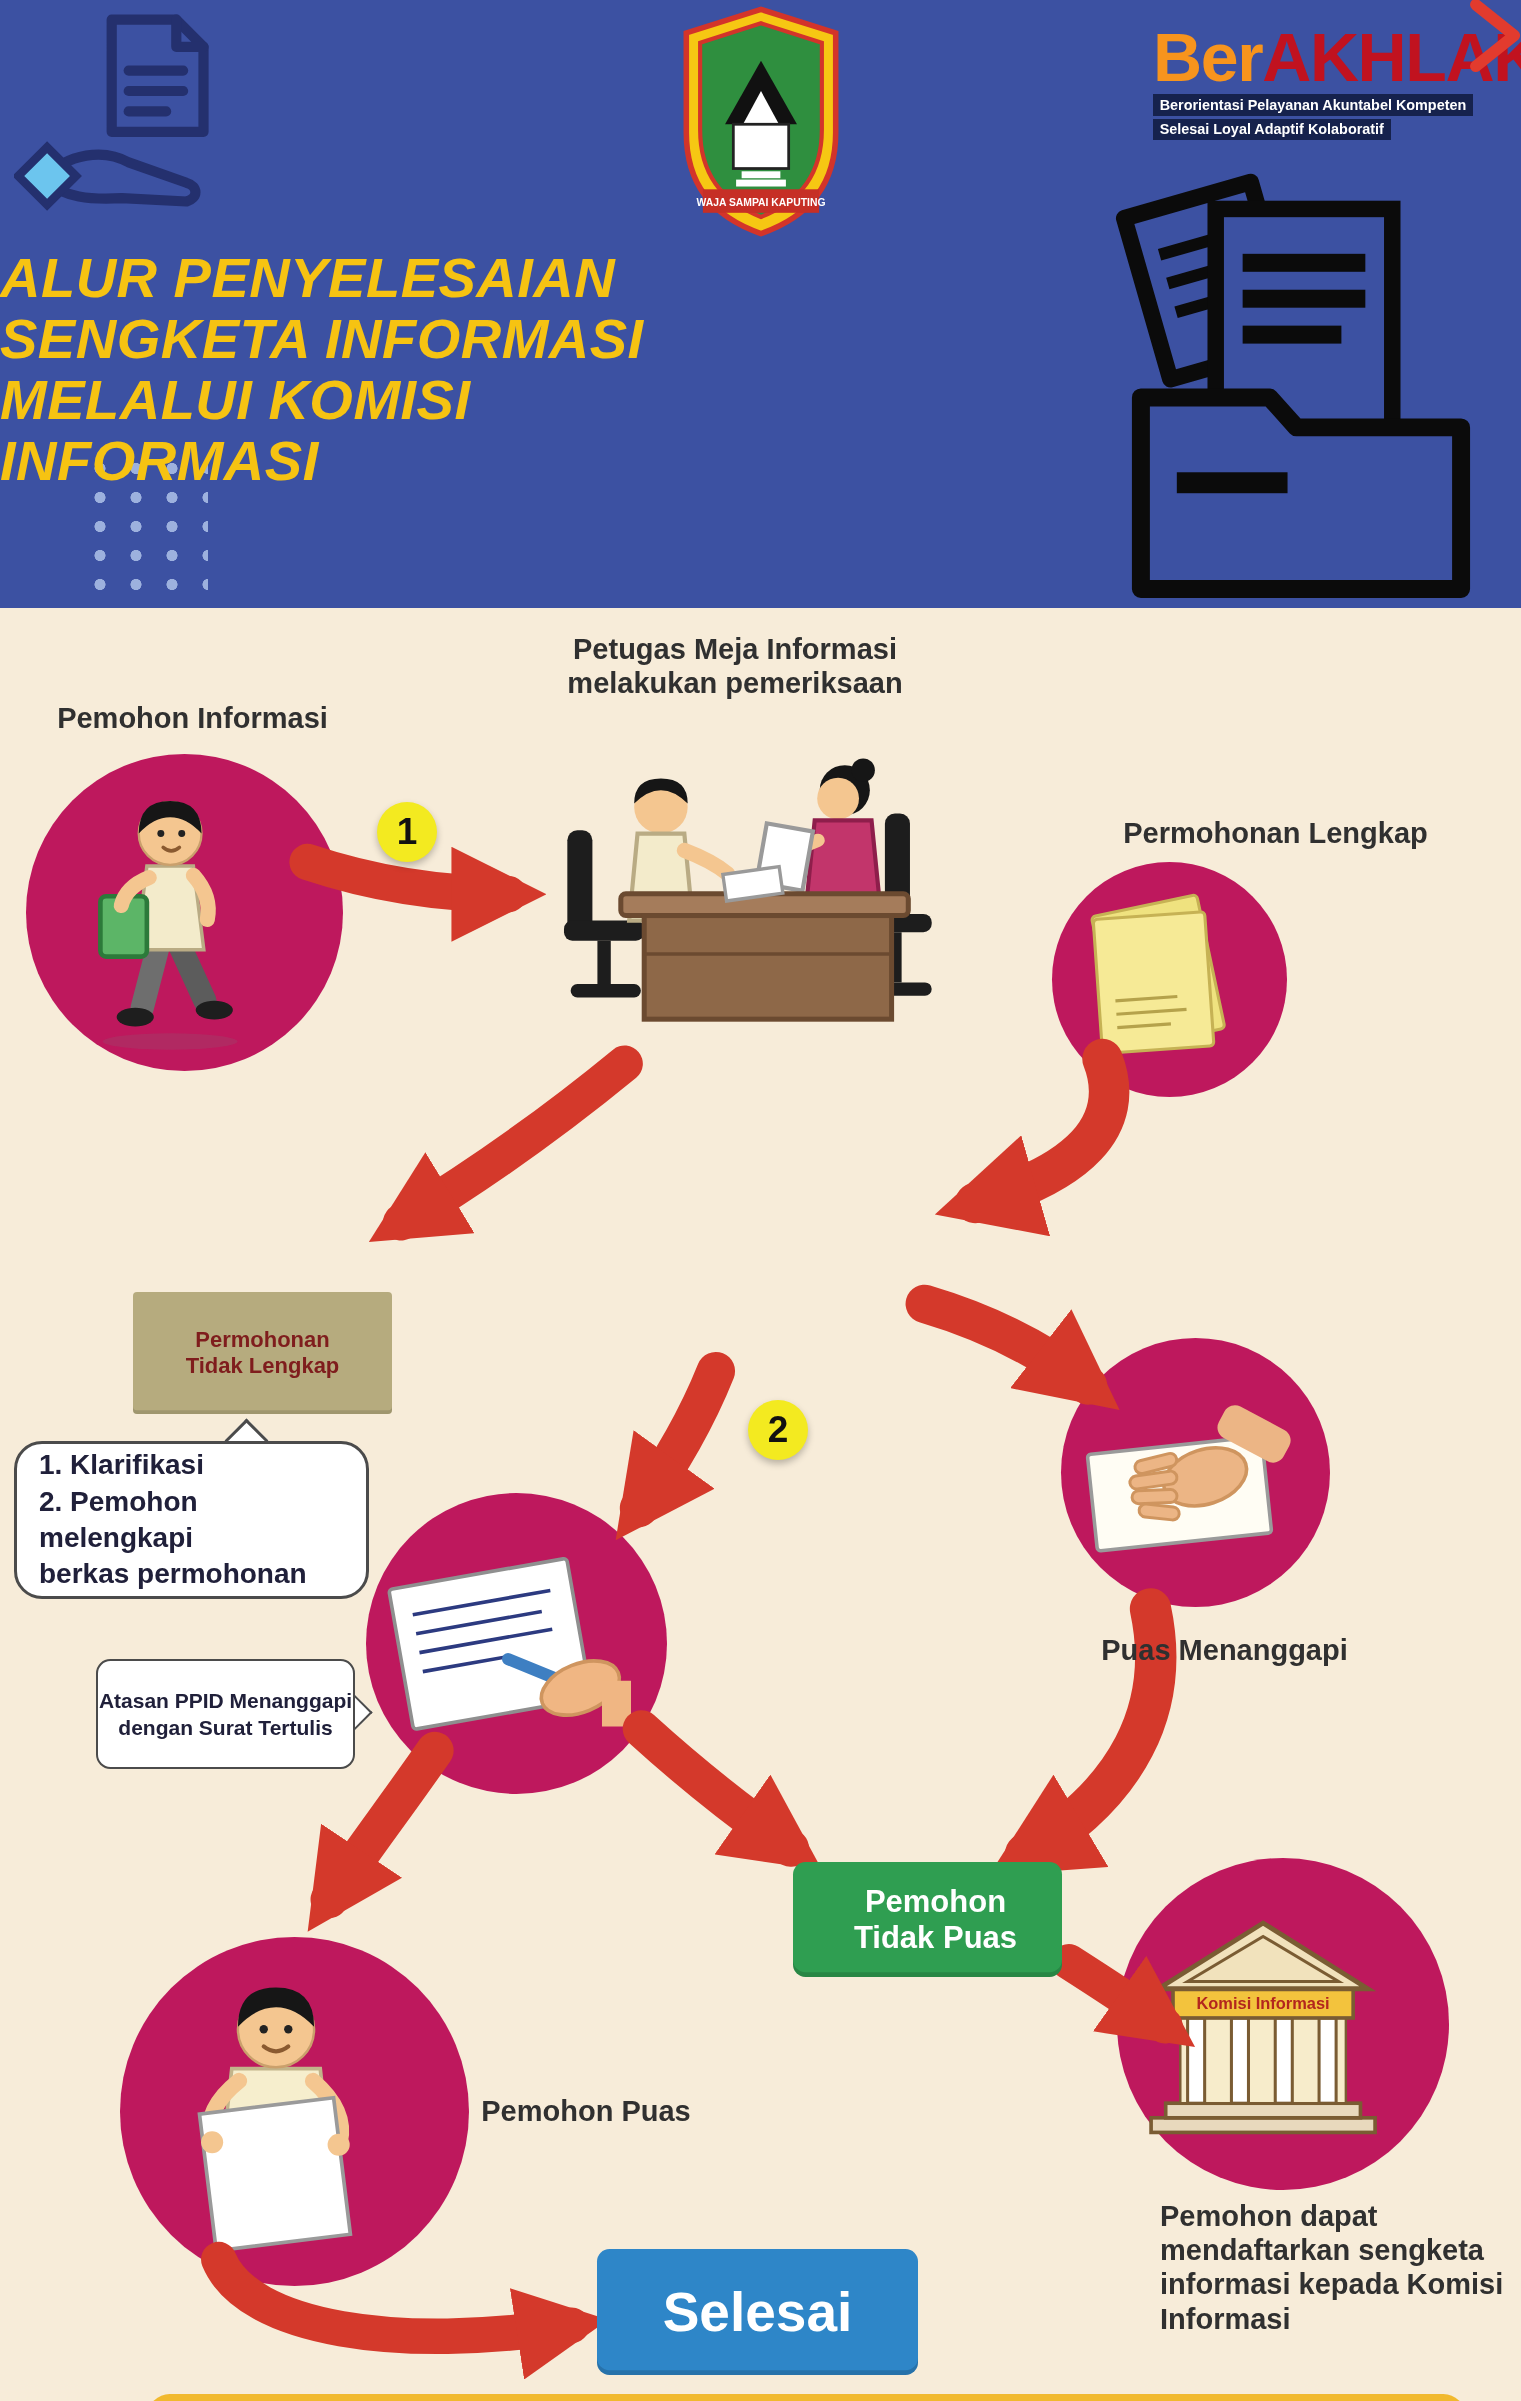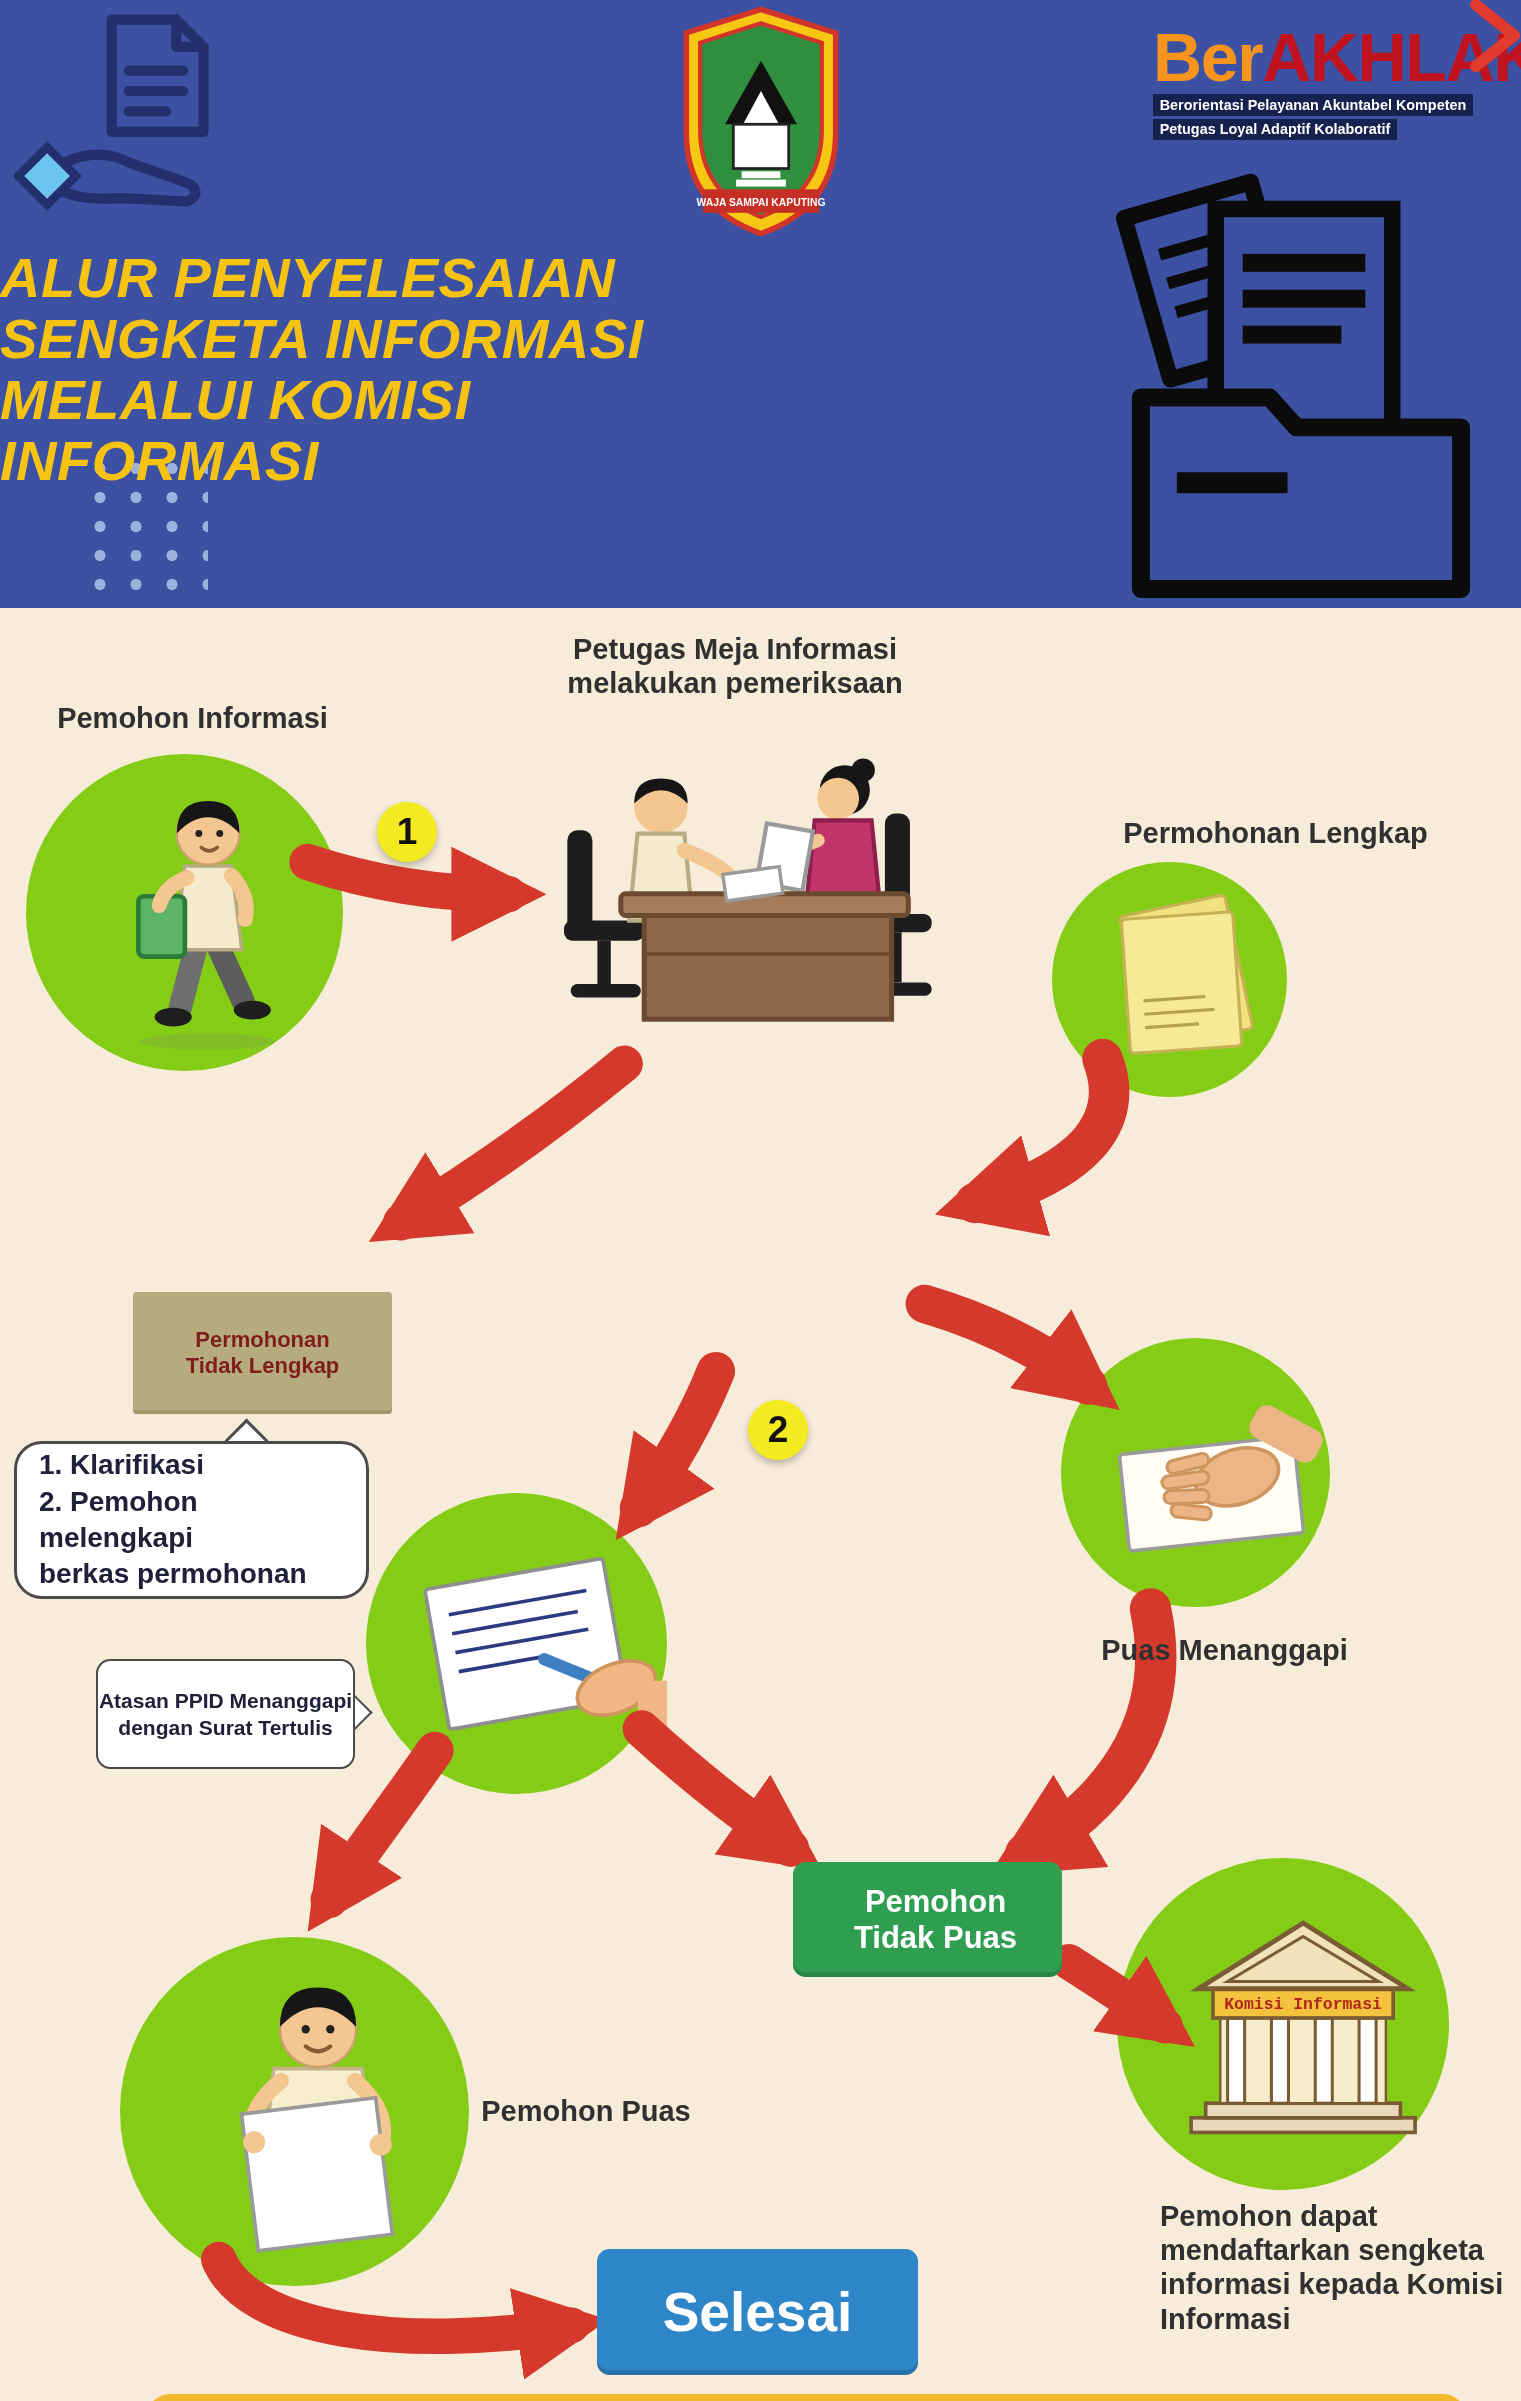--- a/index.html
+++ b/index.html
@@ -12,21 +12,21 @@
   .title{left:0;top:247px;width:1372px;text-align:left;font-size:56px;line-height:1.09;
          font-weight:800;font-style:italic;color:#f6c312;white-space:pre-line;z-index:4;letter-spacing:0.5px;}
   .brandline{font-size:68px;font-weight:800;line-height:1;letter-spacing:-1.4px;white-space:nowrap;}
   .brand-prefix{color:#f7941d;}
   .brand-main{color:#c1121f;}
   .tagline{display:block;background:#16224d;color:#ffffff;font-size:14.4px;font-weight:700;
            padding:2.9px 6.7px;margin-top:2.9px;width:max-content;}
   .dots{z-index:2;background-image:radial-gradient(circle,#9db1de 5.3px,transparent 5.8px);
         background-size:36px 29px;}
   
-  .circle{border-radius:50%;background:#84cc16;z-index:2;display:flex;align-items:center;justify-content:flex-end;font-family:Liberation Mono, monospace;}
+  .circle{border-radius:50%;background:#be185d;z-index:2;display:flex;align-items:center;justify-content:flex-start;}
   .circle svg{width:88%;height:88%;}
   .badge{width:60px;height:60px;border-radius:50%;background:#f3ea20;color:#111;display:flex;
          align-items:center;justify-content:center;font-size:37px;font-weight:800;z-index:6;
          box-shadow:0 3.8px 7.7px rgba(0,0,0,.25);}
   .label{font-weight:700;color:#303030;font-size:29px;line-height:1.18;text-align:center;z-index:5;white-space:pre-line;}
   .node{display:flex;align-items:center;justify-content:center;text-align:center;z-index:5;white-space:pre-line;}
   .gold-box{background:linear-gradient(#f0bc3a,#dfa61f);border-radius:26.4px;font-size:49px;font-weight:800;
             color:#232323;box-shadow:inset 0 -5.8px 0 rgba(0,0,0,.15);}
   .olive-box{background:#b6ab7e;border-radius:4px;font-size:22px;font-weight:700;color:#7f1d1d;
              box-shadow:inset 0 -3.8px 0 rgba(0,0,0,.12);}
@@ -70,21 +70,21 @@
     <rect x="42" y="126" width="36" height="5" fill="#ffffff"></rect>
     <rect x="18" y="133" width="84" height="17" fill="#c62f26"></rect>
     <text x="60" y="145" text-anchor="middle" font-size="7.5" font-weight="bold" fill="#ffffff">WAJA SAMPAI KAPUTING</text>
   </svg>
 
   <div class="abs" style="left:1153px;top:23px;z-index:3;">
     <div class="brandline">
       <span class="brand-prefix">Ber</span><span class="brand-main">AKHLAK</span>
     </div>
     <span class="tagline">Berorientasi Pelayanan Akuntabel Kompeten</span>
-    <span class="tagline">Petugas Loyal Adaptif Kolaboratif</span>
+    <span class="tagline">Selesai Loyal Adaptif Kolaboratif</span>
   </div>
 
   <svg class="abs" style="right:-3.8px;top:-2.9px;width:58px;height:77px;z-index:3;" viewBox="0 0 120 160">
     <polyline points="16,16 96,80 16,144" fill="none" stroke="#e23b2e" stroke-width="24" stroke-linecap="round" stroke-linejoin="round"></polyline>
   </svg>
 
   <div class="abs title">ALUR PENYELESAIAN
 SENGKETA INFORMASI
 MELALUI KOMISI
 INFORMASI</div>

